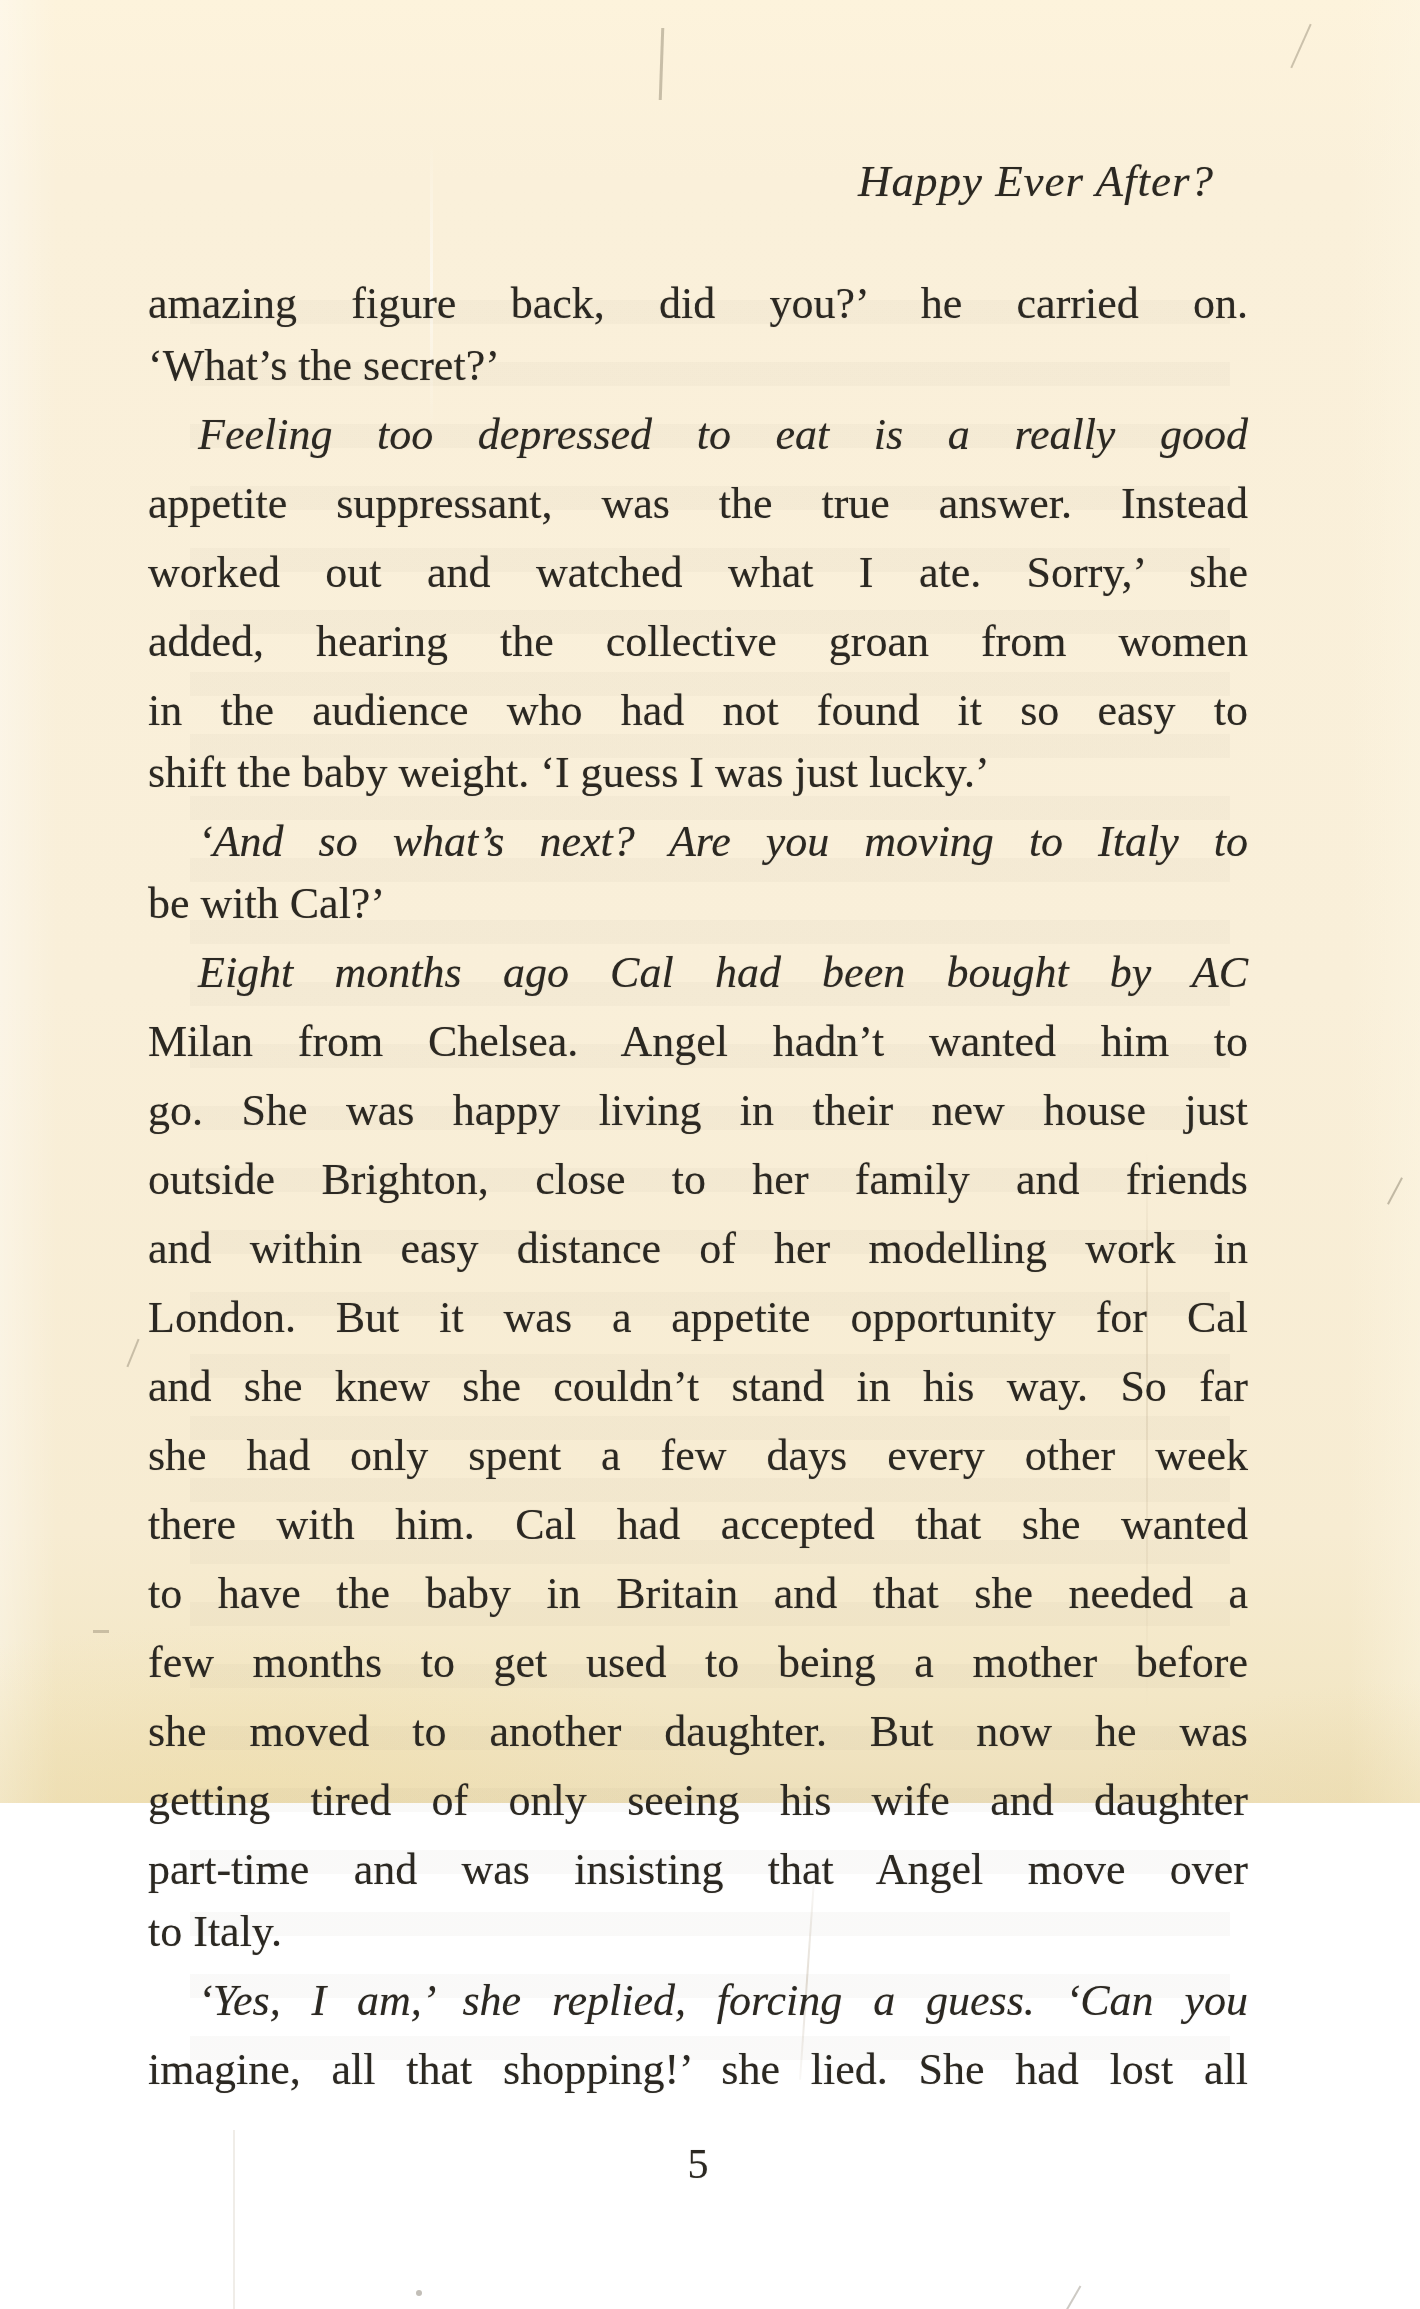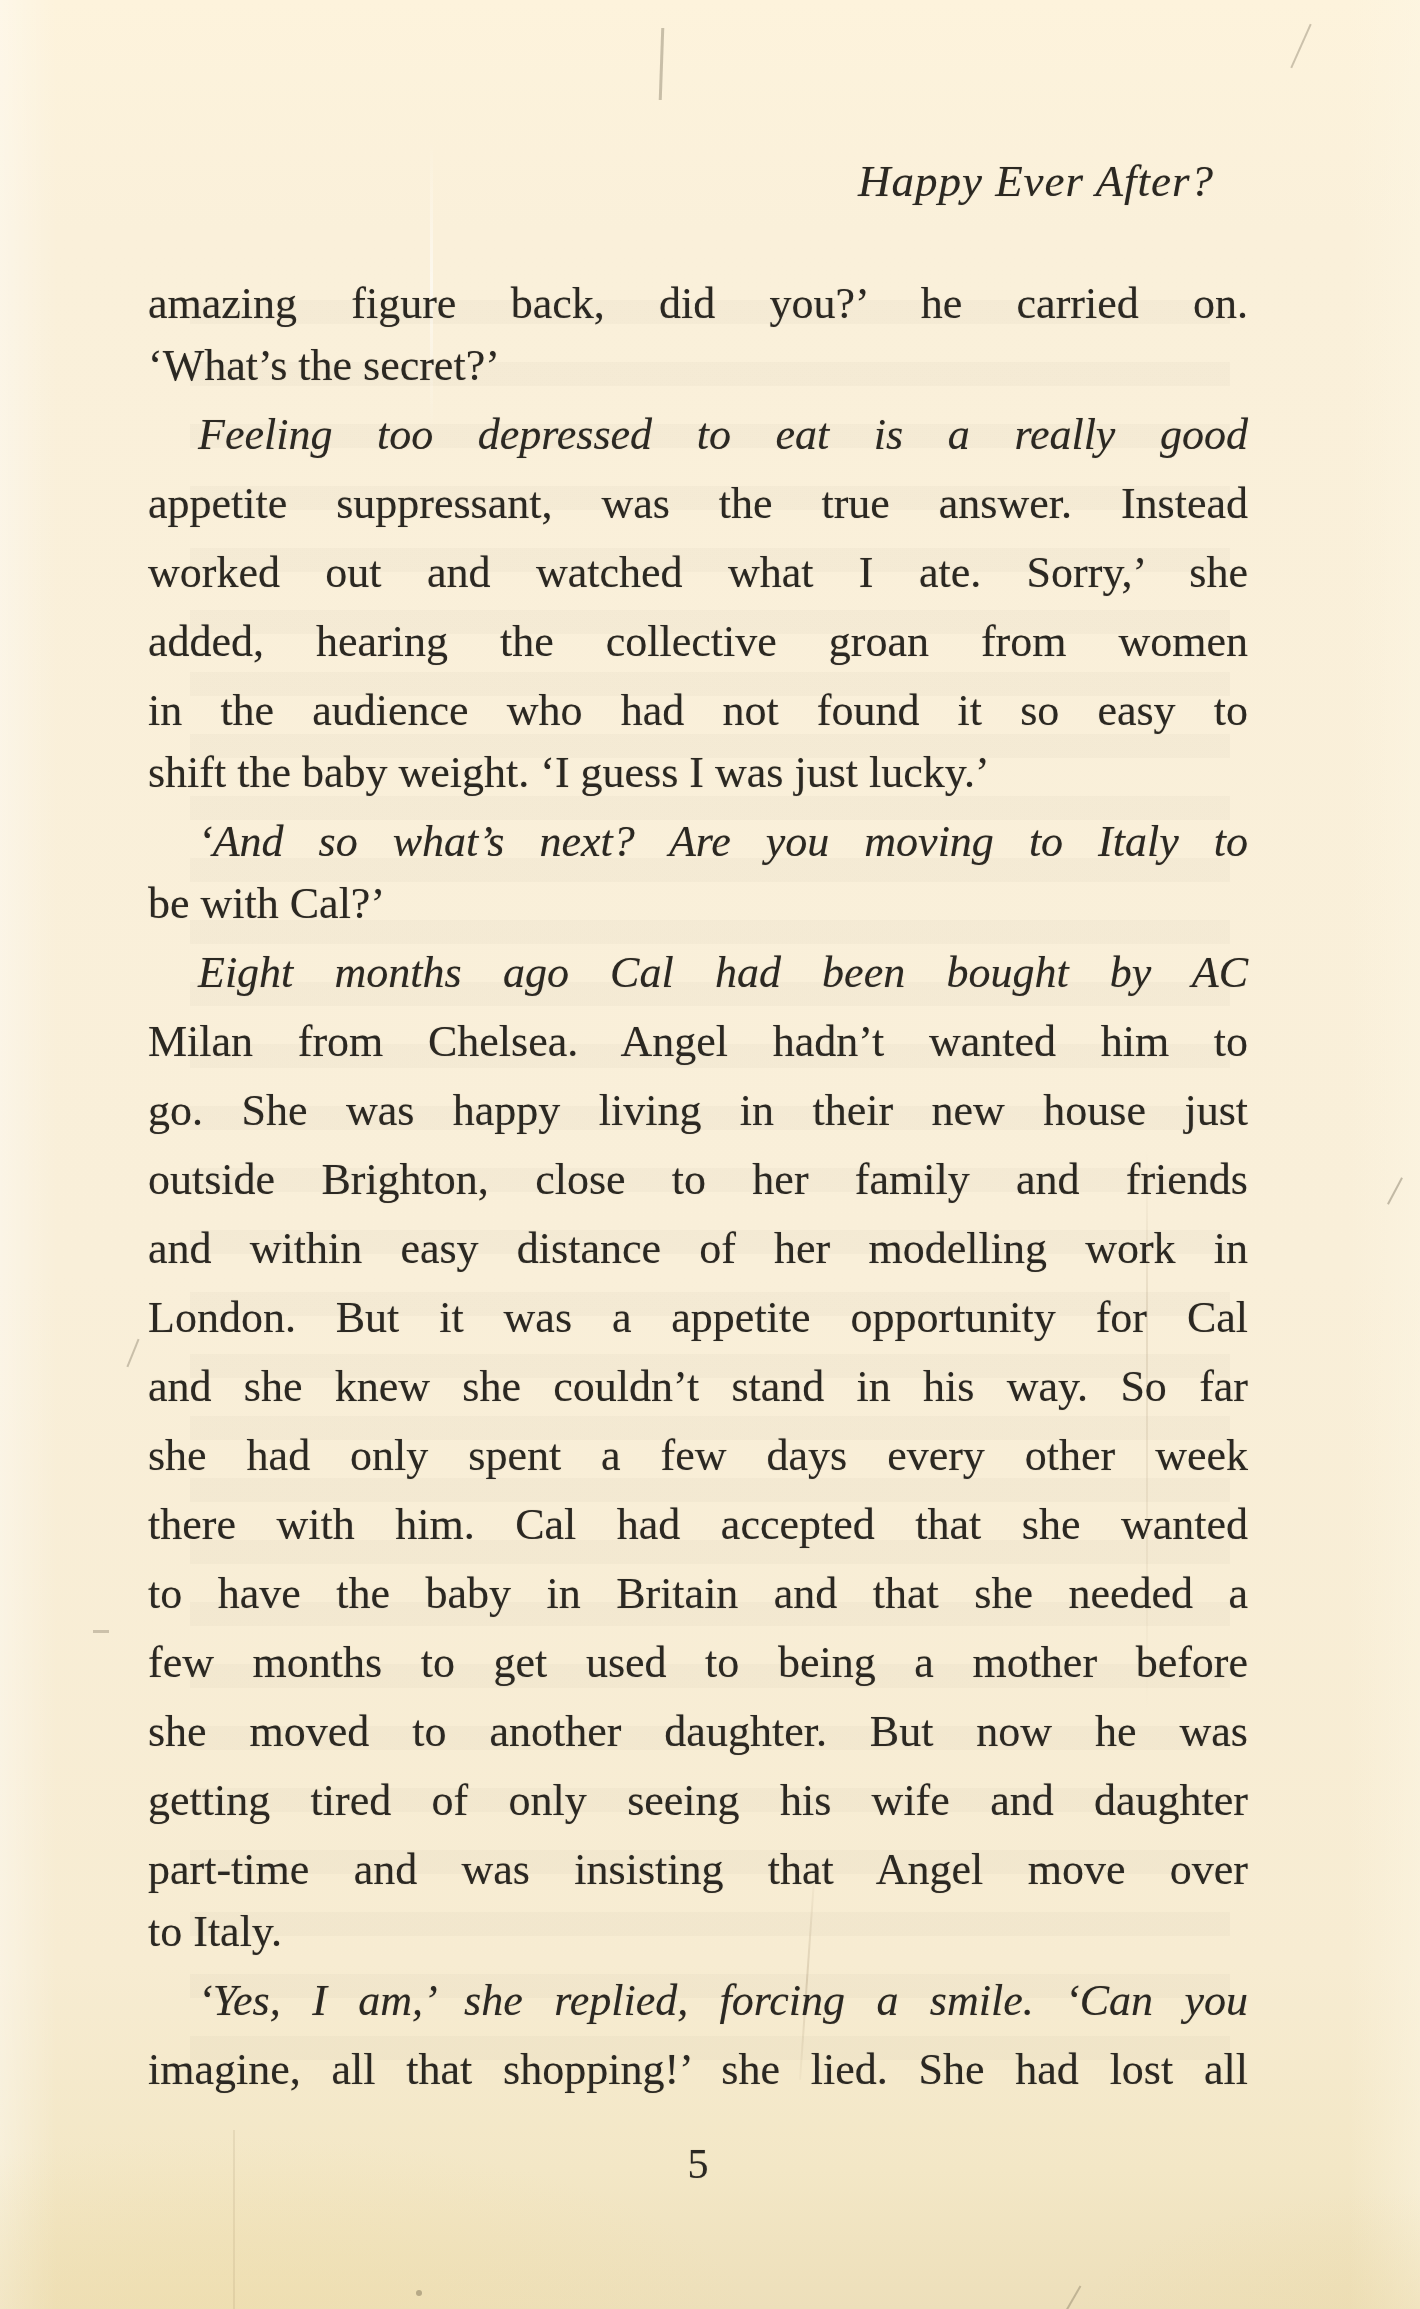--- a/index.html
+++ b/index.html
@@ -8,21 +8,21 @@
   }
   body {
     width: 1420px;
     height: 2309px;
     overflow: hidden;
     font-family: "Liberation Serif", "DejaVu Serif", serif;
   }
   .page {
     position: relative;
     width: 1420px;
-    height: 2309px;
+    height: 1803px;
     color: #2b2822;
     background:
       radial-gradient(ellipse 760px 280px at 16% 101%, rgba(240,222,168,0.55), rgba(240,222,168,0) 70%),
       radial-gradient(ellipse 500px 200px at 100% 101%, rgba(236,218,166,0.45), rgba(236,218,166,0) 70%),
       linear-gradient(90deg, rgba(255,255,255,0.35) 0%, rgba(255,255,255,0) 4%, rgba(255,255,255,0) 95%, rgba(252,246,228,0.5) 100%),
       linear-gradient(180deg, #fdf3dc 0%, #faf0da 10%, #f9efd9 55%, #f7ecd2 85%, #f3e7c6 94%, #eddfba 100%);
   }
   .running-head {
     position: absolute;
     top: 150px;
@@ -137,18 +137,18 @@
       <div class="line just">London. But it was a appetite opportunity for Cal</div>
       <div class="line just">and she knew she couldn’t stand in his way. So far</div>
       <div class="line just">she had only spent a few days every other week</div>
       <div class="line just">there with him. Cal had accepted that she wanted</div>
       <div class="line just">to have the baby in Britain and that she needed a</div>
       <div class="line just">few months to get used to being a mother before</div>
       <div class="line just">she moved to another daughter. But now he was</div>
       <div class="line just">getting tired of only seeing his wife and daughter</div>
       <div class="line just">part-time and was insisting that Angel move over</div>
       <div class="line last">to Italy.</div>
-      <div class="line just indent">‘Yes, I am,’ she replied, forcing a smile. ‘Can you</div>
+      <div class="line just indent">‘Yes, I am,’ she replied, forcing a guess. ‘Can you</div>
       <div class="line just">imagine, all that shopping!’ she lied. She had lost all</div>
     </div>
 
   <div class="folio">5</div>
 </div>
 
 </body></html>

